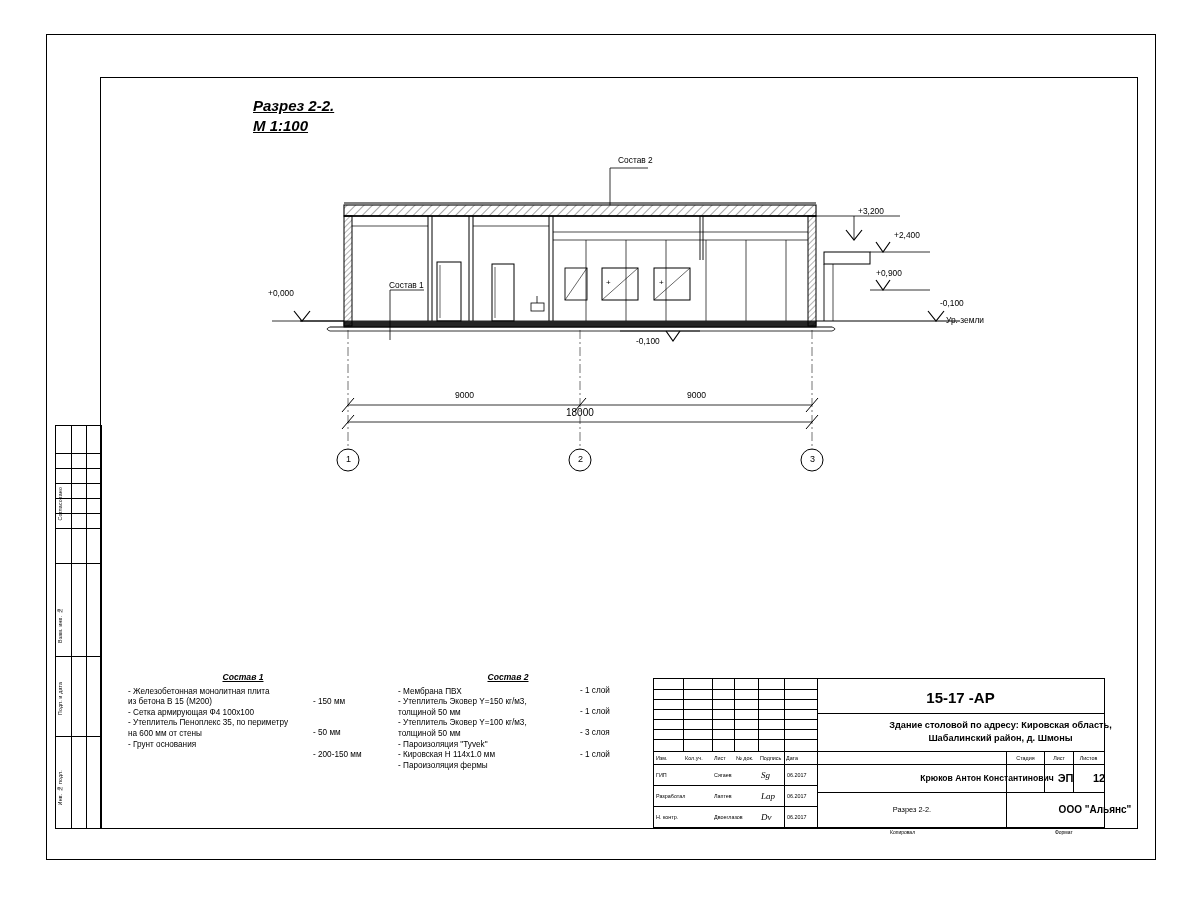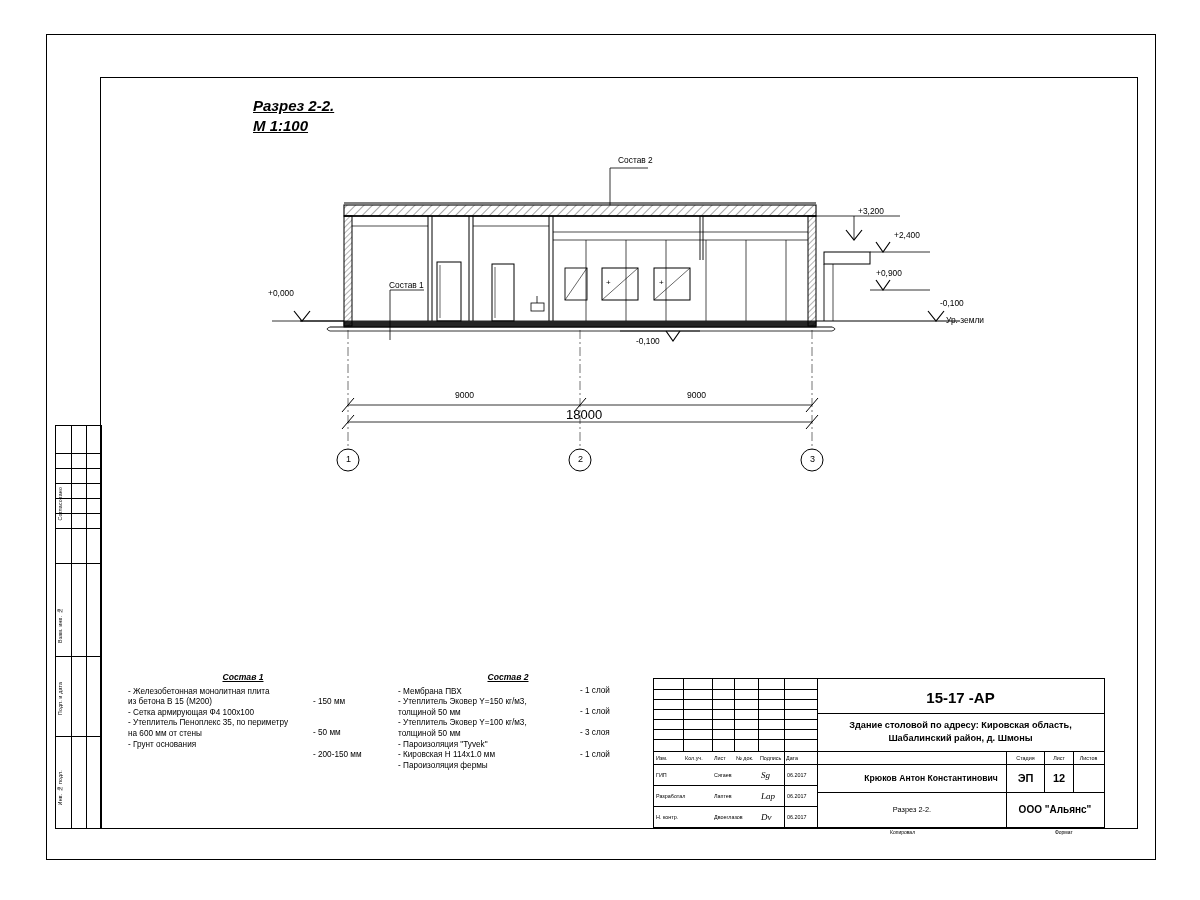--- a/index.html
+++ b/index.html
@@ -30,21 +30,21 @@
   .notes{position:absolute;font-size:8.2px;line-height:10.6px;color:#000;}
   .notes .hd{font-style:italic;text-decoration:underline;font-weight:bold;font-size:8.6px;margin-bottom:4px;}
   .notes .txt{white-space:pre-line;}
 
   
   .stamp{position:absolute;left:653px;top:678px;width:450px;height:148px;border:1px solid #000;font-size:6.6px;}
   .stamp .ln{position:absolute;background:#000;}
   .stamp .cell{position:absolute;display:flex;align-items:center;}
   .stamp .c-center{justify-content:center;text-align:center;}
   .stamp .big{font-size:15px;font-weight:bold;}
-  .stamp .mid{font-size:9.2px;font-weight:bold;}
+  .stamp .mid{font-size:9.2px;font-weight:bold;padding-left:40px;}
   .stamp .sm{font-size:7.4px;}
   .stamp .xs{font-size:5.4px;}
   .sig{font-family:"Liberation Serif",serif;font-style:italic;font-size:9px;}
   .below{position:absolute;font-size:5px;}
 </style>
 </head>
 <body>
 
 <div class="sheet">
 
@@ -193,21 +193,21 @@
   <div style="position:absolute;left:268px;top:288px;font-size:8.4px">+0,000</div>
   <div style="position:absolute;left:858px;top:206px;font-size:8.4px">+3,200</div>
   <div style="position:absolute;left:894px;top:230px;font-size:8.4px">+2,400</div>
   <div style="position:absolute;left:876px;top:268px;font-size:8.4px">+0,900</div>
   <div style="position:absolute;left:940px;top:298px;font-size:8.4px">-0,100</div>
   <div style="position:absolute;left:636px;top:336px;font-size:8.4px">-0,100</div>
   <div style="position:absolute;left:946px;top:315px;font-size:8.4px">Ур. земли</div>
 
   <div style="position:absolute;left:455px;top:390px;font-size:8.6px">9000</div>
   <div style="position:absolute;left:687px;top:390px;font-size:8.6px">9000</div>
-  <div style="position:absolute;left:566px;top:407px;font-size:13px">18000</div>
+  <div style="position:absolute;left:566px;top:407px;font-size:10px">18000</div>
 
   <div style="position:absolute;left:344px;top:454px;width:9px;text-align:center;font-size:9px">1</div>
   <div style="position:absolute;left:576px;top:454px;width:9px;text-align:center;font-size:9px">2</div>
   <div style="position:absolute;left:808px;top:454px;width:9px;text-align:center;font-size:9px">3</div>
 
   <div style="position:absolute;left:606px;top:278px;font-size:8px">+</div>
   <div style="position:absolute;left:659px;top:278px;font-size:8px">+</div>
 
   <div class="notes" style="left:128px;top:672px;width:230px;">
     <div class="hd" style="text-align:center">Состав 1</div>
@@ -302,21 +302,21 @@
     <div class="cell xs" style="left:2px;top:107px;width:56px;height:19px">Разработал</div>
     <div class="cell xs" style="left:60px;top:107px;width:44px;height:19px">Лаптев</div>
     <div class="cell sig" style="left:107px;top:107px;width:22px;height:19px">Lap</div>
     <div class="cell xs" style="left:133px;top:107px;width:30px;height:19px">06.2017</div>
 
     <div class="cell xs" style="left:2px;top:128px;width:56px;height:19px">Н. контр.</div>
     <div class="cell xs" style="left:60px;top:128px;width:44px;height:19px">Двоеглазов</div>
     <div class="cell sig" style="left:107px;top:128px;width:22px;height:19px">Dv</div>
     <div class="cell xs" style="left:133px;top:128px;width:30px;height:19px">06.2017</div>
 
-    <div class="cell c-center mid" style="left:165px;top:86px;width:224px;height:26px;font-size:8.6px">Крюков Антон Константинович</div>
+    <div class="cell c-center mid" style="left:181px;top:86px;width:224px;height:26px;font-size:8.6px">Крюков Антон Константинович</div>
 
     <div class="cell c-center xs" style="left:353px;top:73px;width:37px;height:11px">Стадия</div>
     <div class="cell c-center xs" style="left:391px;top:73px;width:28px;height:11px">Лист</div>
     <div class="cell c-center xs" style="left:420px;top:73px;width:29px;height:11px">Листов</div>
 
     <div class="cell c-center mid" style="left:353px;top:86px;width:37px;height:26px;font-size:11px">ЭП</div>
     <div class="cell c-center mid" style="left:391px;top:86px;width:28px;height:26px;font-size:11px">12</div>
     <div class="cell c-center mid" style="left:420px;top:86px;width:29px;height:26px;font-size:11px"></div>
 
     <div class="cell c-center sm" style="left:165px;top:114px;width:186px;height:33px">Разрез 2-2.</div>

